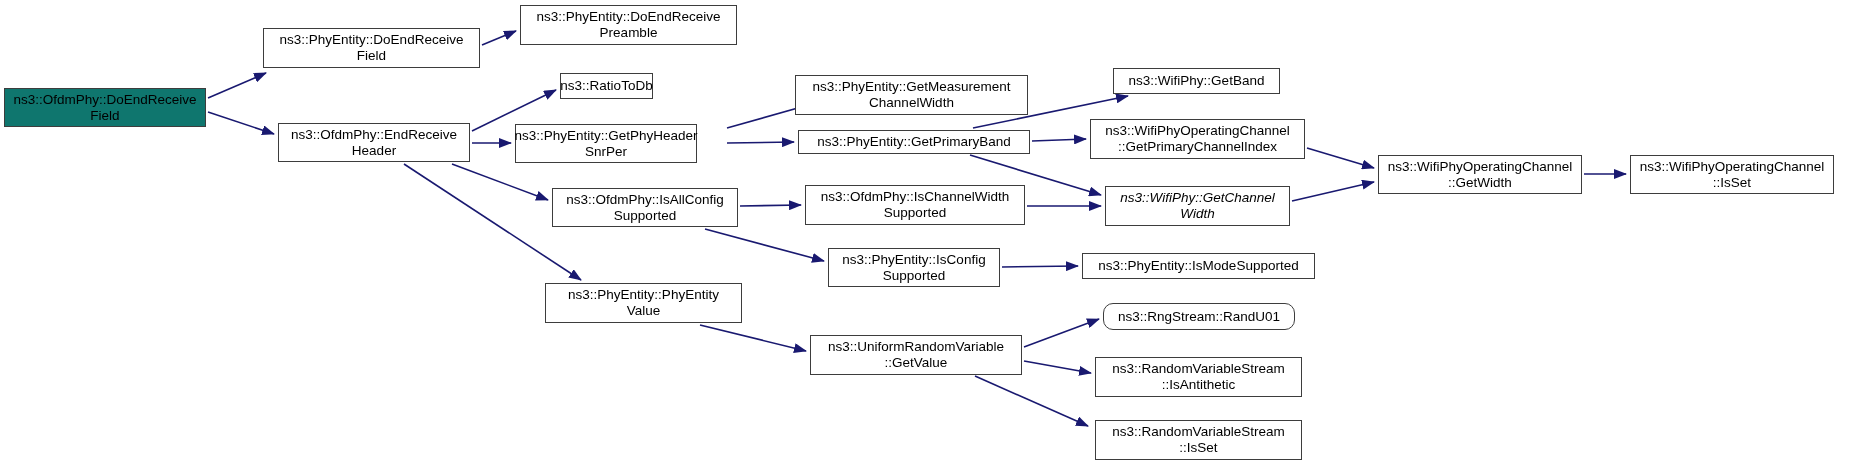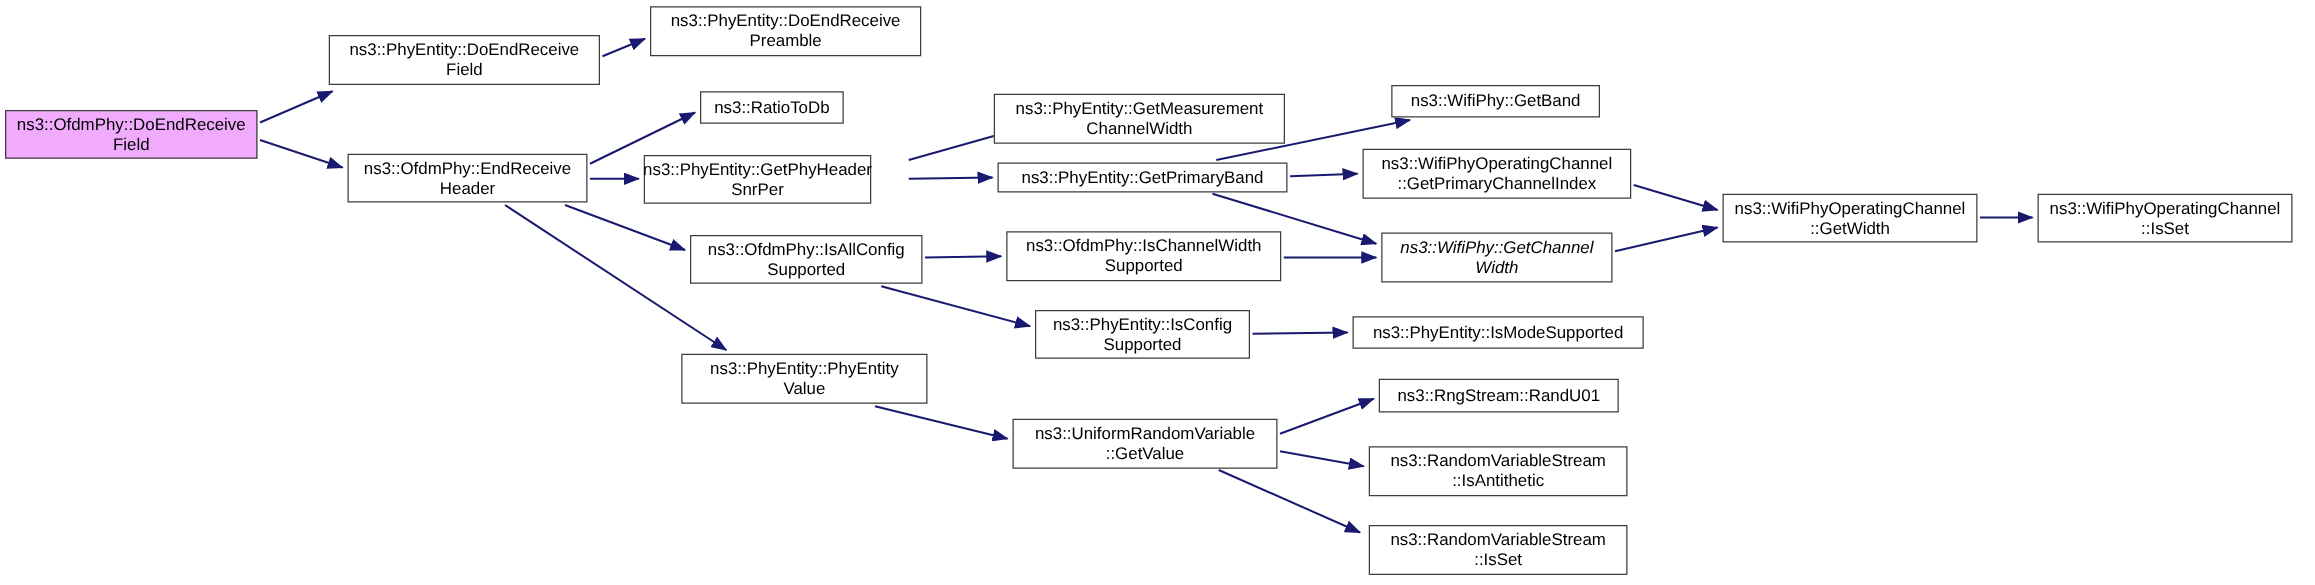--- a/index.html
+++ b/index.html
@@ -31,21 +31,21 @@
     align-items: center;
     justify-content: center;
     text-align: center;
     font-size: 13.5px;
     line-height: 16px;
     color: #000000;
     white-space: nowrap;
     cursor: pointer;
   }
   .node.root {
-    background: #f0abfc;
+    background: #0f766e;
     cursor: default;
   }
   .edge {
     stroke: #191970;
     stroke-width: 1.6;
     fill: none;
   }
 </style>
 </head>
 <body>
@@ -93,21 +93,21 @@
         <span class="line">Field</span>
       </div>
       <div class="node" style="left: 520px; top: 5px; width: 217px; height: 40px;">
         <span class="line">ns3::PhyEntity::DoEndReceive</span>
         <span class="line">Preamble</span>
       </div>
       <div class="node" style="left: 278px; top: 123px; width: 192px; height: 39px;">
         <span class="line">ns3::OfdmPhy::EndReceive</span>
         <span class="line">Header</span>
       </div>
-      <div class="node" style="left: 560px; top: 73px; width: 115px; height: 26px;">
+      <div class="node" style="left: 560px; top: 73px; width: 93px; height: 26px;">
         <span class="line">ns3::RatioToDb</span>
       </div>
       <div class="node" style="left: 515px; top: 124px; width: 182px; height: 39px;">
         <span class="line">ns3::PhyEntity::GetPhyHeader</span>
         <span class="line">SnrPer</span>
       </div>
       <div class="node" style="left: 795px; top: 63px; width: 233px; height: 40px; margin-top: 12px;">
         <span class="line">ns3::PhyEntity::GetMeasurement</span>
         <span class="line">ChannelWidth</span>
       </div>
@@ -149,21 +149,21 @@
         <span class="line">ns3::PhyEntity::IsModeSupported</span>
       </div>
       <div class="node" style="left: 545px; top: 283px; width: 197px; height: 40px;">
         <span class="line">ns3::PhyEntity::PhyEntity</span>
         <span class="line">Value</span>
       </div>
       <div class="node" style="left: 810px; top: 335px; width: 212px; height: 40px;">
         <span class="line">ns3::UniformRandomVariable</span>
         <span class="line">::GetValue</span>
       </div>
-      <div class="node" style="left: 1103px; top: 303px; width: 192px; height: 27px;">
+      <div class="node" style="left: 1103px; top: 303px; width: 192px; height: 27px; border-radius: 10px;">
         <span class="line">ns3::RngStream::RandU01</span>
       </div>
       <div class="node" style="left: 1095px; top: 357px; width: 207px; height: 40px;">
         <span class="line">ns3::RandomVariableStream</span>
         <span class="line">::IsAntithetic</span>
       </div>
       <div class="node" style="left: 1095px; top: 420px; width: 207px; height: 40px;">
         <span class="line">ns3::RandomVariableStream</span>
         <span class="line">::IsSet</span>
       </div>

